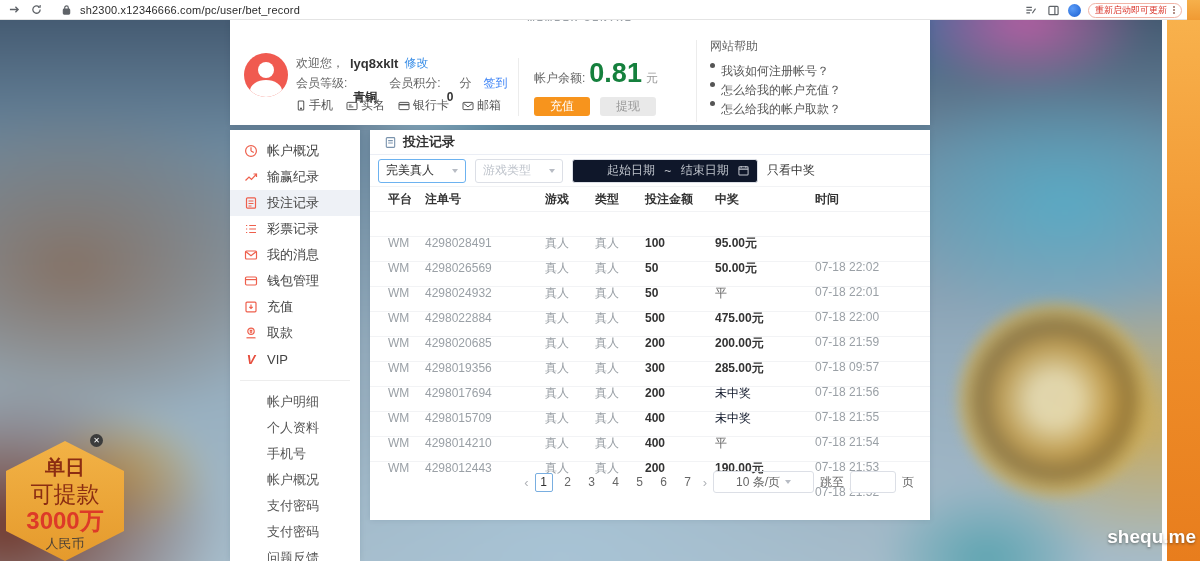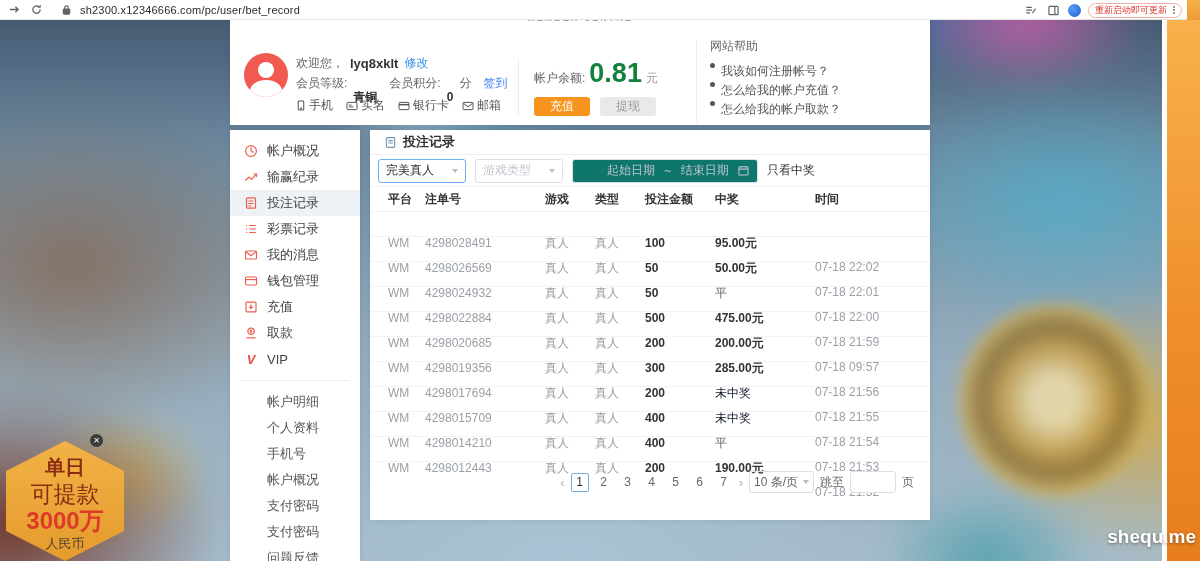--- a/index.html
+++ b/index.html
@@ -80,35 +80,35 @@
   .s-vip { font-style:italic; font-weight:800; color:#e64c3c; font-size:13px; width:14px; text-align:center; }
   .s-sep { height:1px; background:#ededed; margin:8px 10px; }
   .s-sub { display:flex; align-items:center; height:26px; padding-left:37px; font-size:13px; color:#555; cursor:pointer; }
 
   
   .m-title { display:flex; align-items:center; gap:6px; height:25px; padding:0 14px; border-bottom:1px solid #ebeef5; font-size:13px; font-weight:bold; color:#333; }
   .filters { display:flex; align-items:center; gap:9px; height:31px; padding:0 8px; }
   .sel { display:flex; align-items:center; justify-content:space-between; width:88px; height:24px; border:1px solid #dcdfe6; border-radius:3px; padding:0 7px; font-size:12px; color:#bfc4cc; background:#fff; cursor:pointer; }
   .sel.sel-active { border-color:#6cb2f0; color:#333; }
   .chev { width:0; height:0; border-left:3.5px solid transparent; border-right:3.5px solid transparent; border-top:4px solid #b8bcc4; }
-  .dateb { display:flex; align-items:center; justify-content:space-between; width:186px; height:24px; border:1px solid #dcdfe6; border-radius:3px; padding:0 8px; font-size:12px; color:#bfc4cc; background:#0f766e; cursor:pointer; }
+  .dateb { display:flex; align-items:center; justify-content:space-between; width:186px; height:24px; border:1px solid #dcdfe6; border-radius:3px; padding:0 8px; font-size:12px; color:#bfc4cc; background:#0f172a; cursor:pointer; }
   .onlywin { font-size:12px; color:#333; cursor:pointer; }
   .t-row { display:grid; grid-template-columns:37px 120px 50px 50px 70px 100px 1fr; align-items:center; padding:0 18px; height:25px; font-size:12px; border-bottom:1px solid #f2f3f5; }
   .t-head { height:26px; font-size:12px; font-weight:bold; color:#333; border-top:1px solid #f2f3f5; }
   .c-gray { color:#9aa0a6; }
   .c-amt { font-weight:bold; color:#333; }
   .c-win { font-weight:bold; color:#333; }
   .c-draw { color:#666; }
   .c-lose { color:#0f172a; }
   .c-time { color:#9aa0a6;margin-top:48px; }
   .pgn { display:flex; align-items:center; justify-content:flex-end; gap:6px; height:40px; padding-right:16px; font-size:12px; color:#666; }
   .pg { min-width:18px; height:19px; display:flex; align-items:center; justify-content:center; cursor:pointer; border-radius:2px; }
   .pg.active { border:1px solid #79aee0; color:#333; }
   .pg-arrow { color:#b0b3b8; cursor:pointer; font-size:13px; }
-  .pg-size { display:flex; align-items:center; gap:5px; border:1px solid #dcdfe6; border-radius:3px; height:22px; padding:0 4px; color:#666; cursor:pointer; }
+  .pg-size { display:flex; align-items:center; gap:5px; border:1px solid #dcdfe6; border-radius:3px; height:22px; padding:0 22px; color:#666; cursor:pointer; }
   .jump-in { width:46px; height:22px; border:1px solid #dcdfe6; border-radius:3px; outline:none; font-size:12px; padding:0 4px; }
 
   
   .hex { position:absolute; left:6px; top:441px; width:118px; height:120px; z-index:45;
     background:linear-gradient(180deg,#f2b246,#e59a2c);
     clip-path:polygon(50% 0,100% 25%,100% 75%,50% 100%,0 75%,0 25%); text-align:center; }
   .hex .l1 { margin-top:13px; font-size:20px; font-weight:bold; color:#8b2d12; }
   .hex .l2 { font-size:23px; font-weight:normal; color:#8b2d12; line-height:1.15; }
   .hex .l3 { font-size:24px; font-weight:bold; color:#dd3a28; line-height:1.2; }
   .hex .l4 { font-size:13px; color:#4a4036; line-height:1.3; }

